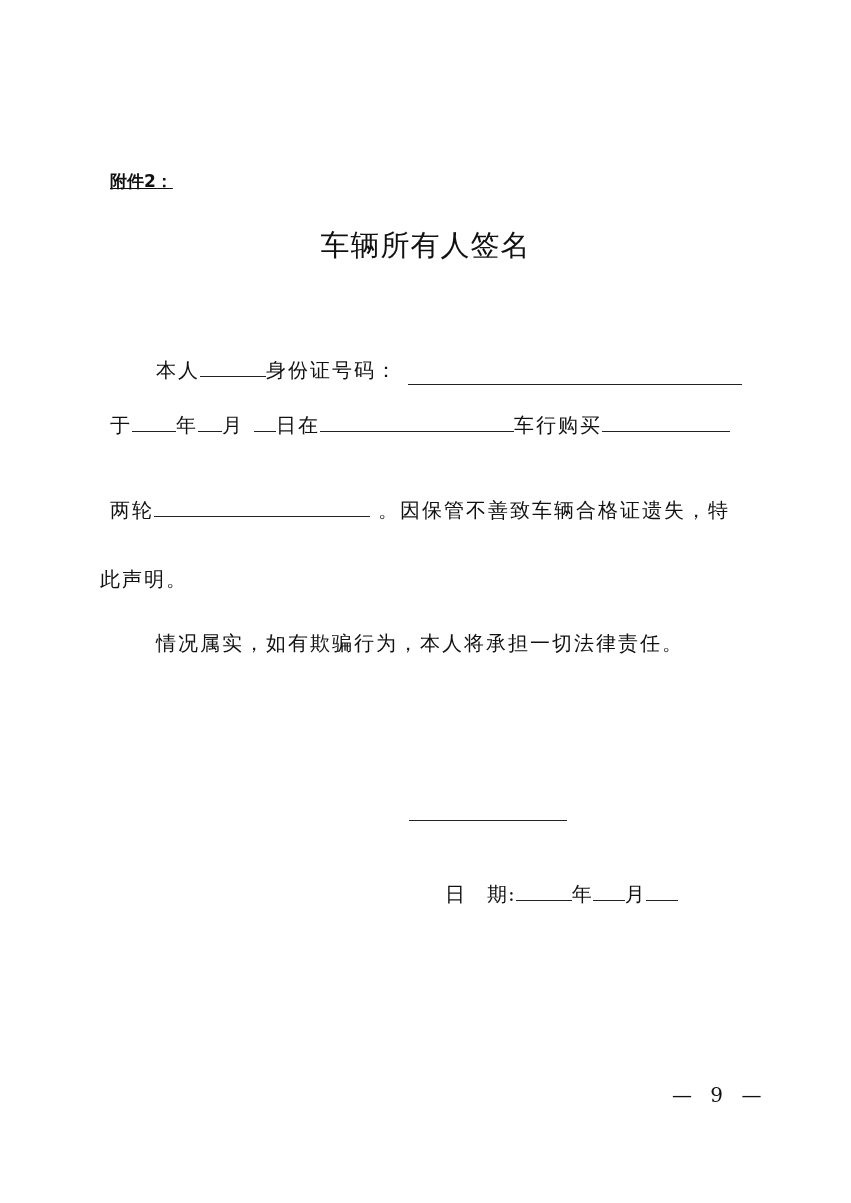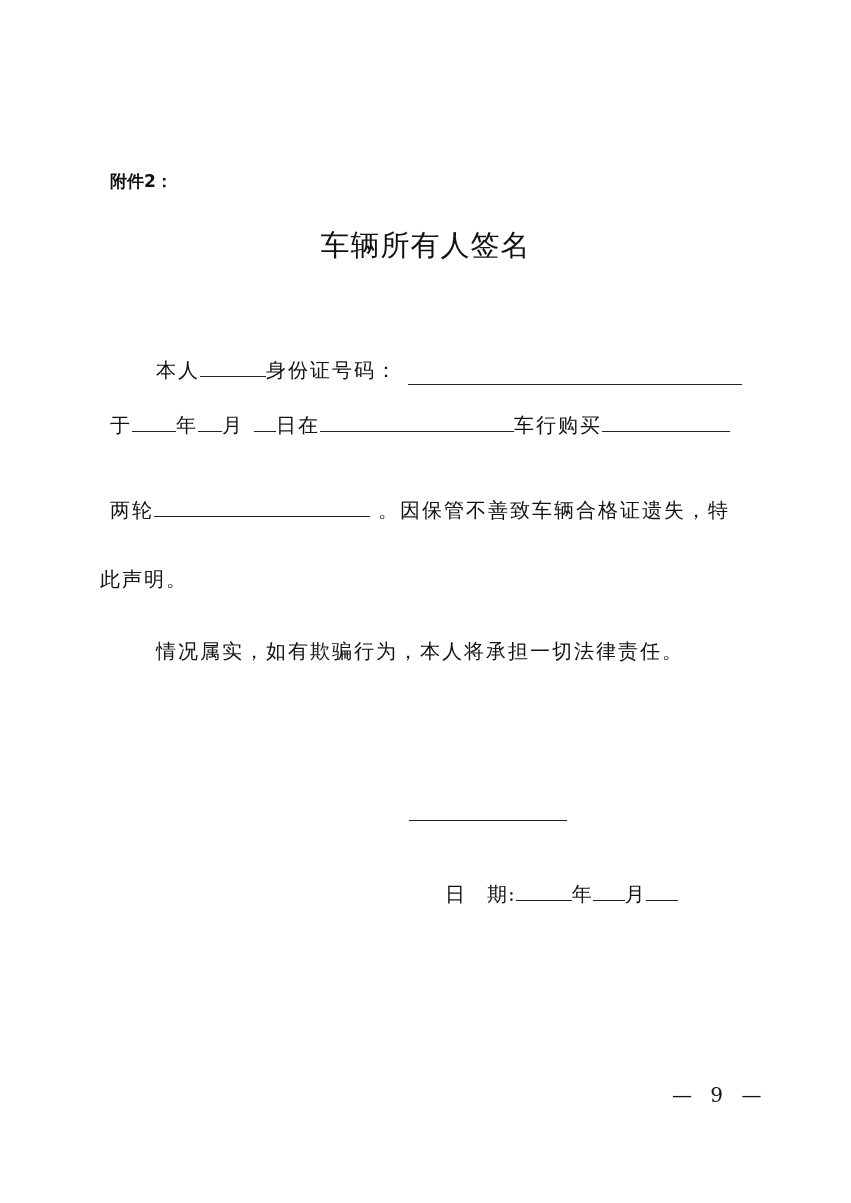--- a/index.html
+++ b/index.html
@@ -1,20 +1,20 @@
 <!DOCTYPE html>
 <html><head>
   <meta charset="utf-8">
   <style>
     html, body { margin: 0; padding: 0; background: #ffffff; }
     body { width: 851px; height: 1203px; position: relative; overflow: hidden;
       font-family: "DejaVu Serif", "Liberation Serif", serif; color: #111; }
     .abs { position: absolute; white-space: nowrap; }
     .attachment { left: 110px; top: 170px; font-size: 17px; font-weight: bold;
-      font-family: "DejaVu Sans", "Liberation Sans", sans-serif; }
+      font-family: "DejaVu Sans", "Liberation Sans", sans-serif; text-decoration: underline; }
     .title { left: 0; width: 851px; top: 226px; text-align: center; font-size: 29px;
       letter-spacing: 1px; }
     .line { font-size: 20px; letter-spacing: 2px; height: 30px; line-height: 30px; }
     .blank { display: inline-block; border-bottom: 1.5px solid #222; height: 22px;
       vertical-align: baseline; }
     .t { display: inline-block; }
     .pagenum { font-size: 20px; left: 672px; top: 1083px; letter-spacing: 6px; }
   </style>
 </head>
 <body>
@@ -33,21 +33,21 @@
   <div class="abs line" style="left:110px; top:409px;text-align:center;">
     <span class="t">于</span><span class="blank" style="width:44px;"></span><span class="t">年</span><span class="blank" style="width:24px;"></span><span class="t">月</span><span class="t" style="width:10px;"></span><span class="blank" style="width:22px;"></span><span class="t">日在</span><span class="blank" style="width:194px;"></span><span class="t">车行购买</span><span class="blank" style="width:128px;"></span>
   </div>
 
   <div class="abs line" style="left:110px; top:494px;font-family:Liberation Mono, monospace;">
     <span class="t">两轮</span><span class="blank" style="width:216px;"></span><span class="t" style="width:8px;"></span><span class="t">。因保管不善致车辆合格证遗失，特</span>
   </div>
 
   <div class="abs line" style="left:100px; top:564px;">此声明。</div>
 
-  <div class="abs line" style="left:156px; top:628px;margin-top:8px;">情况属实，如有欺骗行为，本人将承担一切法律责任。</div>
+  <div class="abs line" style="left:156px; top:628px;">情况属实，如有欺骗行为，本人将承担一切法律责任。</div>
 
   <div class="abs line" style="left:409px; top:798px; letter-spacing:1px;">
     <span class="blank" style="width:158px;"></span>
   </div>
 
   <div class="abs line" style="left:445px; top:878px; letter-spacing:1px;">
     <span class="t">日　期:</span><span class="blank" style="width:56px;"></span><span class="t">年</span><span class="blank" style="width:32px;"></span><span class="t">月</span><span class="blank" style="width:32px;"></span>
   </div>
 
   <div class="abs pagenum">— 9 —</div>

